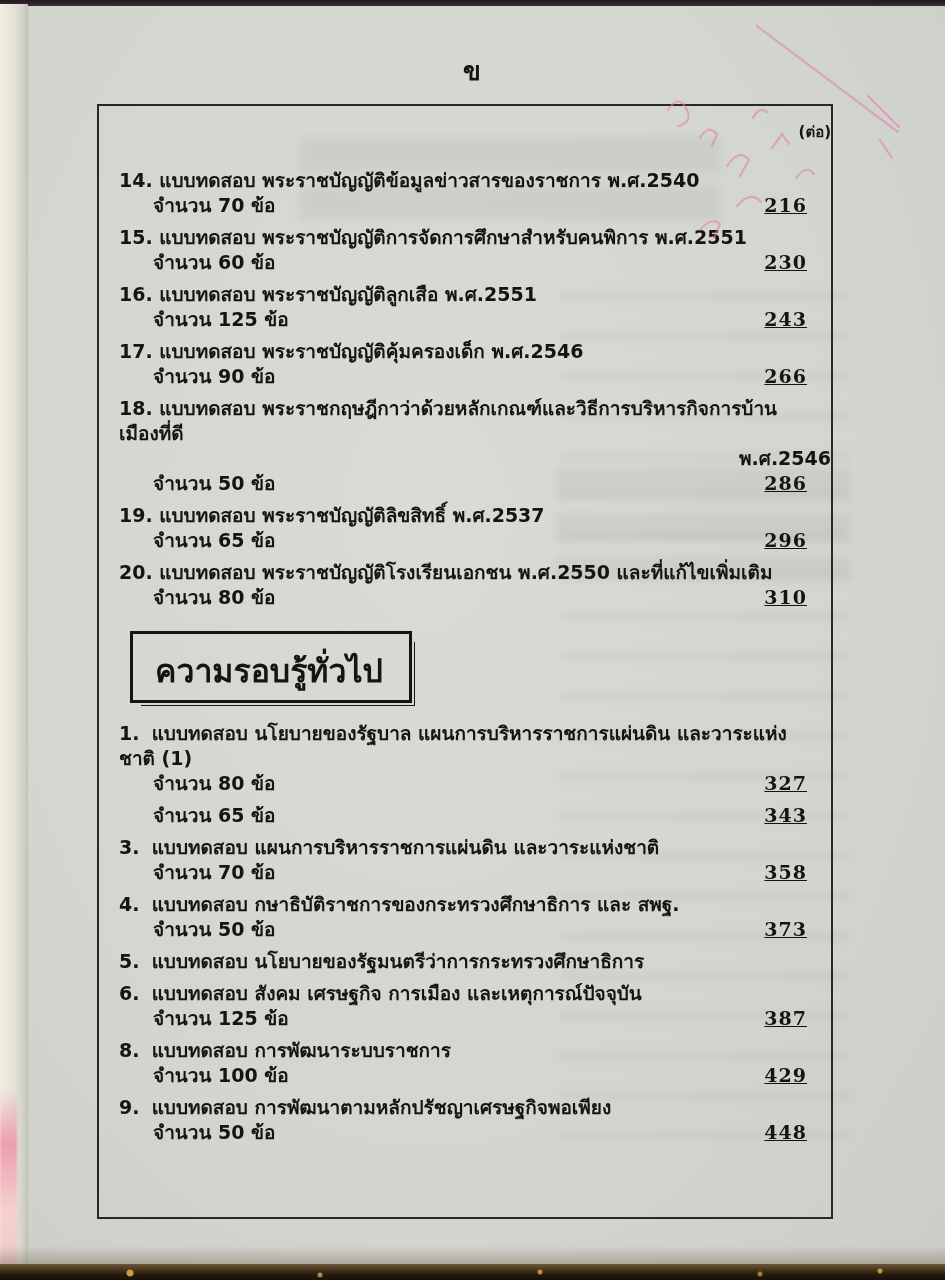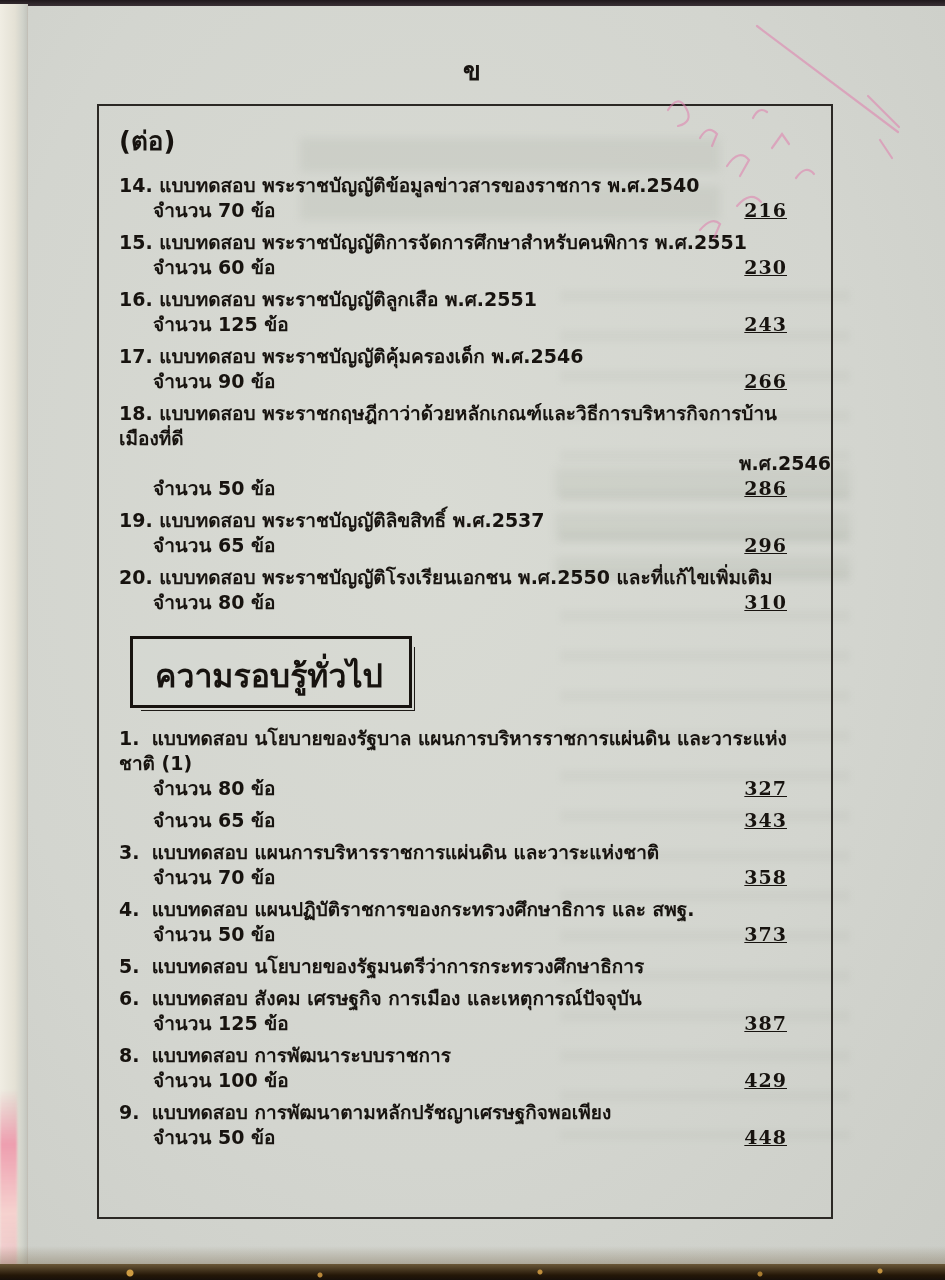--- a/index.html
+++ b/index.html
@@ -37,26 +37,26 @@
       background:repeating-linear-gradient(180deg,rgba(148,156,142,.28) 0 30px,rgba(0,0,0,0) 30px 44px);}
   .g3{left:560px;top:290px;width:290px;height:850px;filter:blur(3px);opacity:.35;
       background:repeating-linear-gradient(180deg,rgba(142,150,136,.22) 0 12px,rgba(0,0,0,0) 12px 40px);}
   
   .page-header{position:absolute;left:0;top:50px;width:945px;text-align:center;
                font-size:26px;font-weight:bold;letter-spacing:1px;}
   
   .content-box{position:absolute;left:97px;top:104px;width:736px;height:1115px;
                border:2px solid #2b2824;box-sizing:border-box;
                padding:10px 0 0 20px;}
-  .continued{text-align:left;font-size:26px;font-weight:bold;margin:4px 0 12px 0;}
+  .continued{text-align:right;font-size:15px;font-weight:bold;margin:4px 0 24px 0;}
   .item{font-size:19px;font-weight:bold;line-height:25px;margin-bottom:7px;}
   .line1{padding-right:20px;}
   .num{display:inline-block;min-width:26px;}
   .linec{padding-left:42px;text-align:right;}
-  .line2{display:flex;justify-content:space-between;padding-left:34px;padding-right:44px;}
+  .line2{display:flex;justify-content:space-between;padding-left:34px;padding-right:24px;}
   .page{font-family:"DejaVu Serif","Liberation Serif",serif;letter-spacing:1px;text-decoration:underline;}
   .heading-box{display:inline-block;margin:14px 0 18px 11px;padding:19px 26px 10px 22px;
                border:3px solid #17130f;font-size:32px;font-weight:bold;line-height:1.15;
                box-shadow:6px 6px 0 -4px #d5d7d1,7px 7px 0 -4px #1d1a16;
                background:rgba(216,218,212,.35);}
   
   .pink-marks{position:absolute;left:0;top:0;pointer-events:none;}
 </style>
 </head>
 <body>
@@ -141,21 +141,21 @@
           </div>
         </div>
         <div class="item">
           <div class="line1"><span class="num">3.</span> <span>แบบทดสอบ แผนการบริหารราชการแผ่นดิน และวาระแห่งชาติ</span></div>
           <div class="line2">
             <span>จำนวน 70 ข้อ</span>
             <span class="page">358</span>
           </div>
         </div>
         <div class="item">
-          <div class="line1"><span class="num">4.</span> <span>แบบทดสอบ แผนปฏิบัติราชการของกระทรวงศึกษาธิการ และ สพฐ.</span></div>
+          <div class="line1"><span class="num">4.</span> <span>แบบทดสอบ กษาธิบัติราชการของกระทรวงศึกษาธิการ และ สพฐ.</span></div>
           <div class="line2">
             <span>จำนวน 50 ข้อ</span>
             <span class="page">373</span>
           </div>
         </div>
         <div class="item">
           <div class="line1"><span class="num">5.</span> <span>แบบทดสอบ นโยบายของรัฐมนตรีว่าการกระทรวงศึกษาธิการ</span></div>
         </div>
         <div class="item">
           <div class="line1"><span class="num">6.</span> <span>แบบทดสอบ สังคม เศรษฐกิจ การเมือง และเหตุการณ์ปัจจุบัน</span></div>

